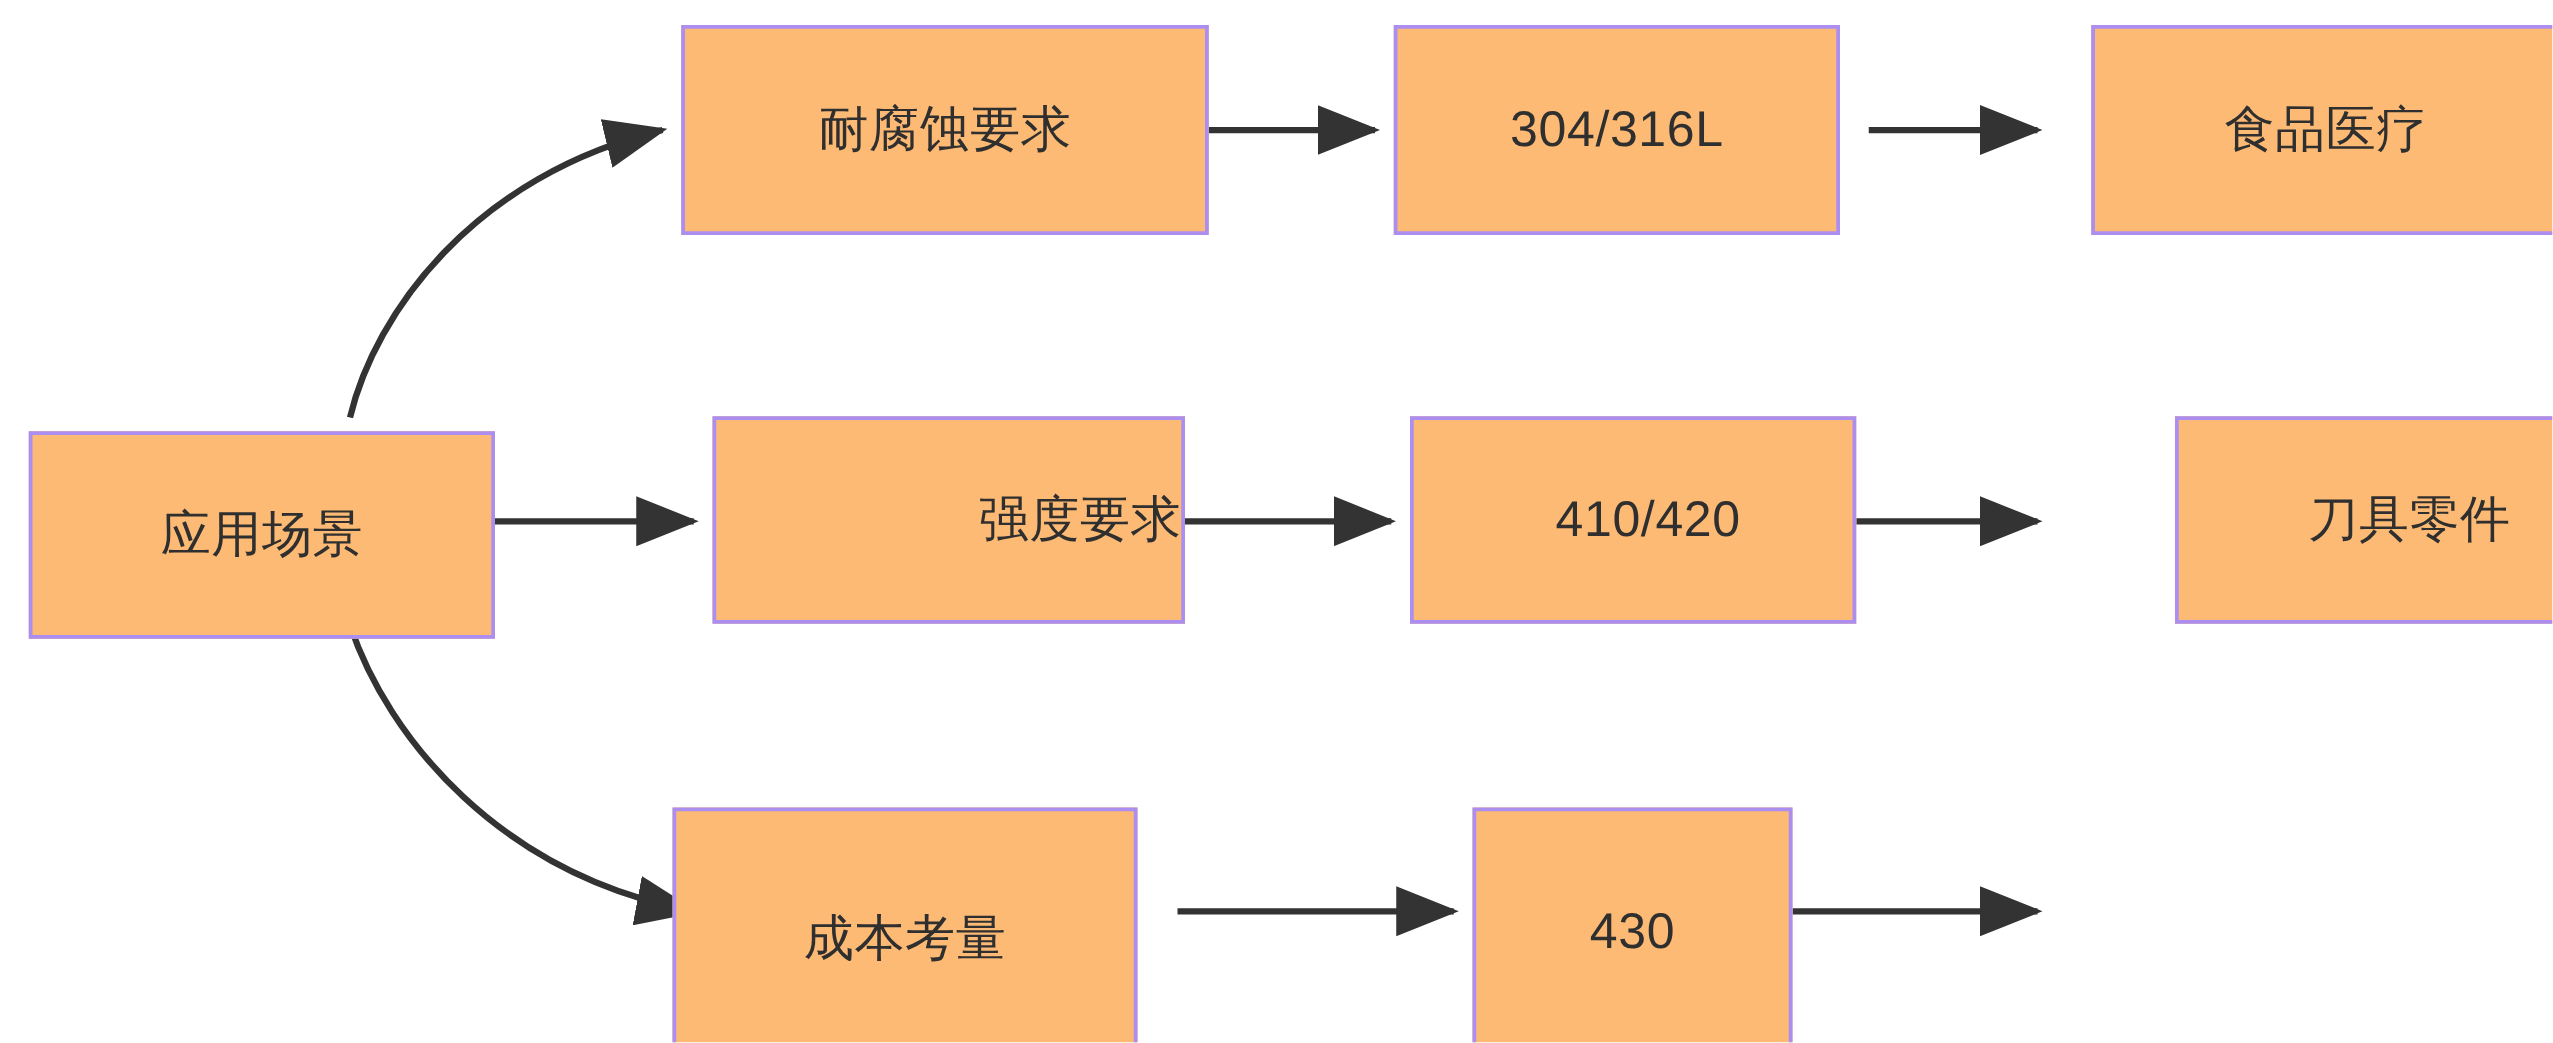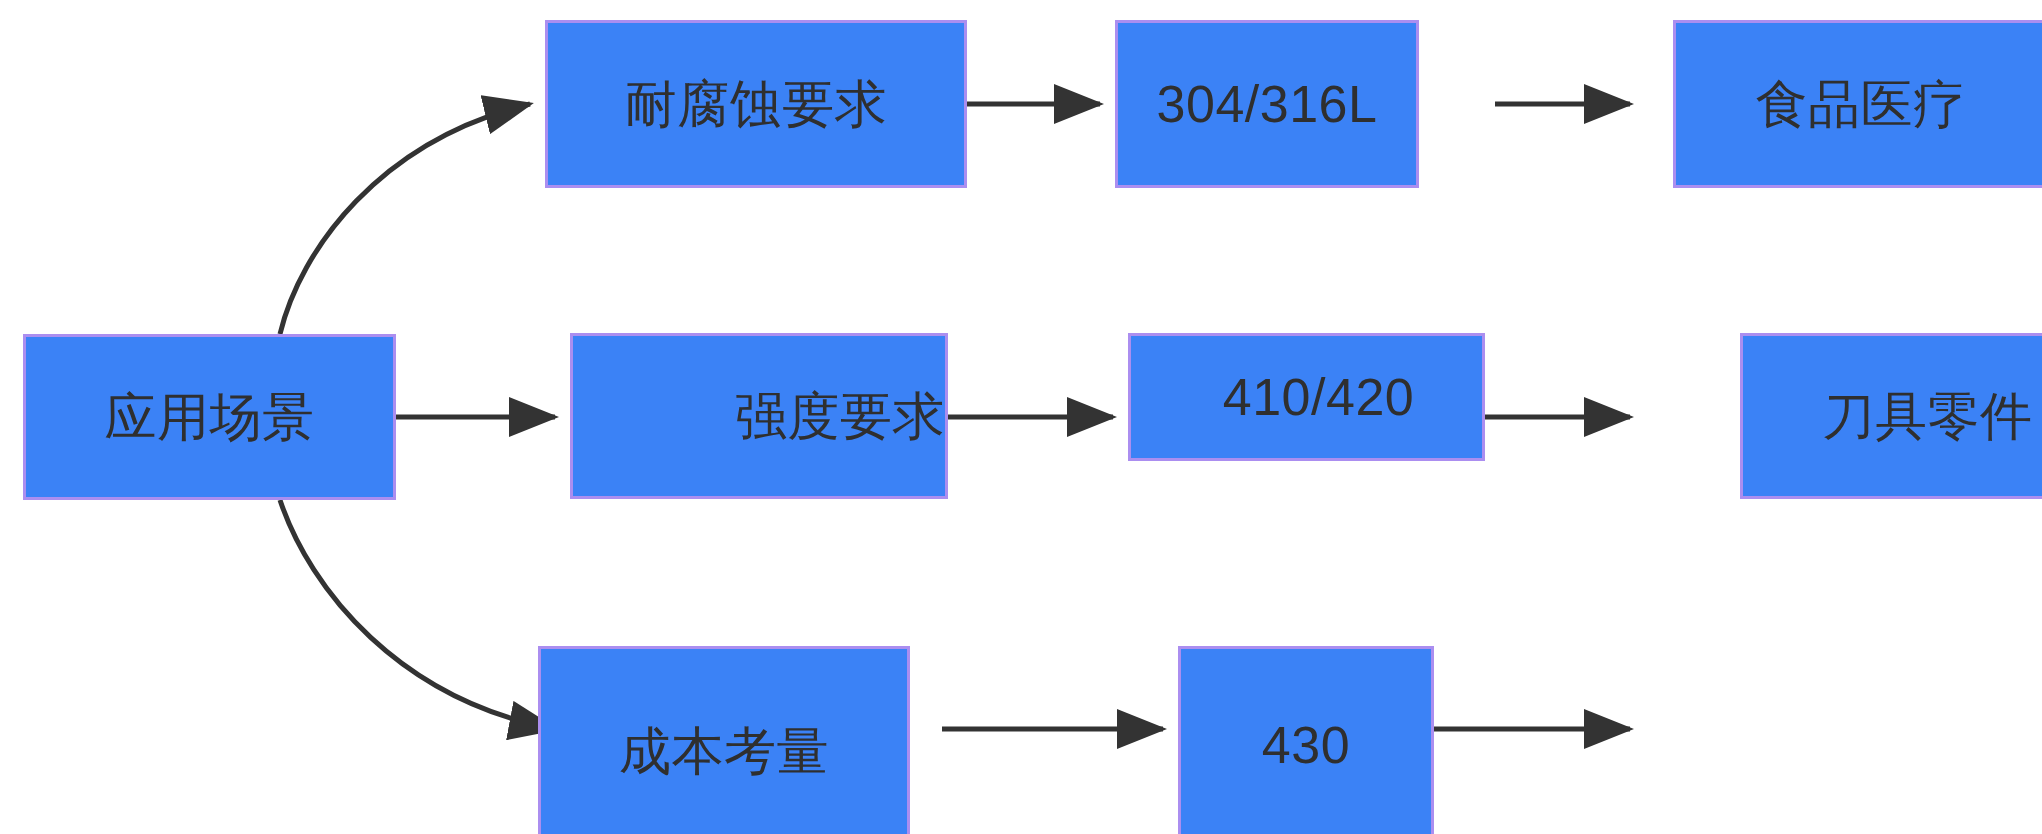--- a/index.html
+++ b/index.html
@@ -22,25 +22,25 @@
     width: 2042px;
     height: 834px;
     pointer-events: none;
   }
   .node {
     position: absolute;
     box-sizing: border-box;
     display: flex;
     align-items: center;
     justify-content: center;
-    background: #3b82f6;
+    background: #fdba74;
     border: 3px solid #ab8ef0;
     border-radius: 0px;
     color: #2f2f2f;
-    font-size: 52px;
+    font-size: 40px;
     line-height: 1;
     letter-spacing: 0.5px;
     white-space: nowrap;
     user-select: none;
   }
   .node-label {
     display: block;
     pointer-events: none;
   }
 </style>
@@ -68,41 +68,41 @@
 
     <path d="M 1485 417 L 1630 417" fill="none" stroke="#333333" stroke-width="5" marker-end="url(#arrowhead)"></path>
 
     <path d="M 280 500 C 310 590, 400 700, 555 729" fill="none" stroke="#333333" stroke-width="5" marker-end="url(#arrowhead)"></path>
 
     <path d="M 942 729 L 1163 729" fill="none" stroke="#333333" stroke-width="5" marker-end="url(#arrowhead)"></path>
 
     <path d="M 1434 729 L 1630 729" fill="none" stroke="#333333" stroke-width="5" marker-end="url(#arrowhead)"></path>
   </svg>
 
-  <div class="node" style="left:23px; top:334px; width:373px; height:166px;">
+  <div class="node" style="left:23px; top:345px; width:373px; height:166px;">
     <span class="node-label">应用场景</span>
   </div>
 
   <div class="node" style="left:545px; top:20px; width:422px; height:168px;">
     <span class="node-label">耐腐蚀要求</span>
   </div>
 
-  <div class="node" style="left:1115px; top:20px; width:304px; height:168px;">
+  <div class="node" style="left:1115px; top:20px; width:357px; height:168px;">
     <span class="node-label">304/316L</span>
   </div>
 
   <div class="node" style="left:1645px; top:20px; width:375px; height:168px;margin-left:28px;">
     <span class="node-label">食品医疗</span>
   </div>
 
   <div class="node" style="left:570px; top:333px; width:378px; height:166px;justify-content:flex-end;">
     <span class="node-label">强度要求</span>
   </div>
 
-  <div class="node" style="left:1128px; top:333px; width:357px; height:128px;padding-left:24px;">
+  <div class="node" style="left:1128px; top:333px; width:357px; height:166px;padding-left:24px;">
     <span class="node-label">410/420</span>
   </div>
 
   <div class="node" style="left:1740px; top:333px; width:375px; height:166px;text-align:center;">
     <span class="node-label">刀具零件</span>
   </div>
 
   <div class="node" style="left:538px; top:646px; width:372px; height:209px;">
     <span class="node-label">成本考量</span>
   </div>

